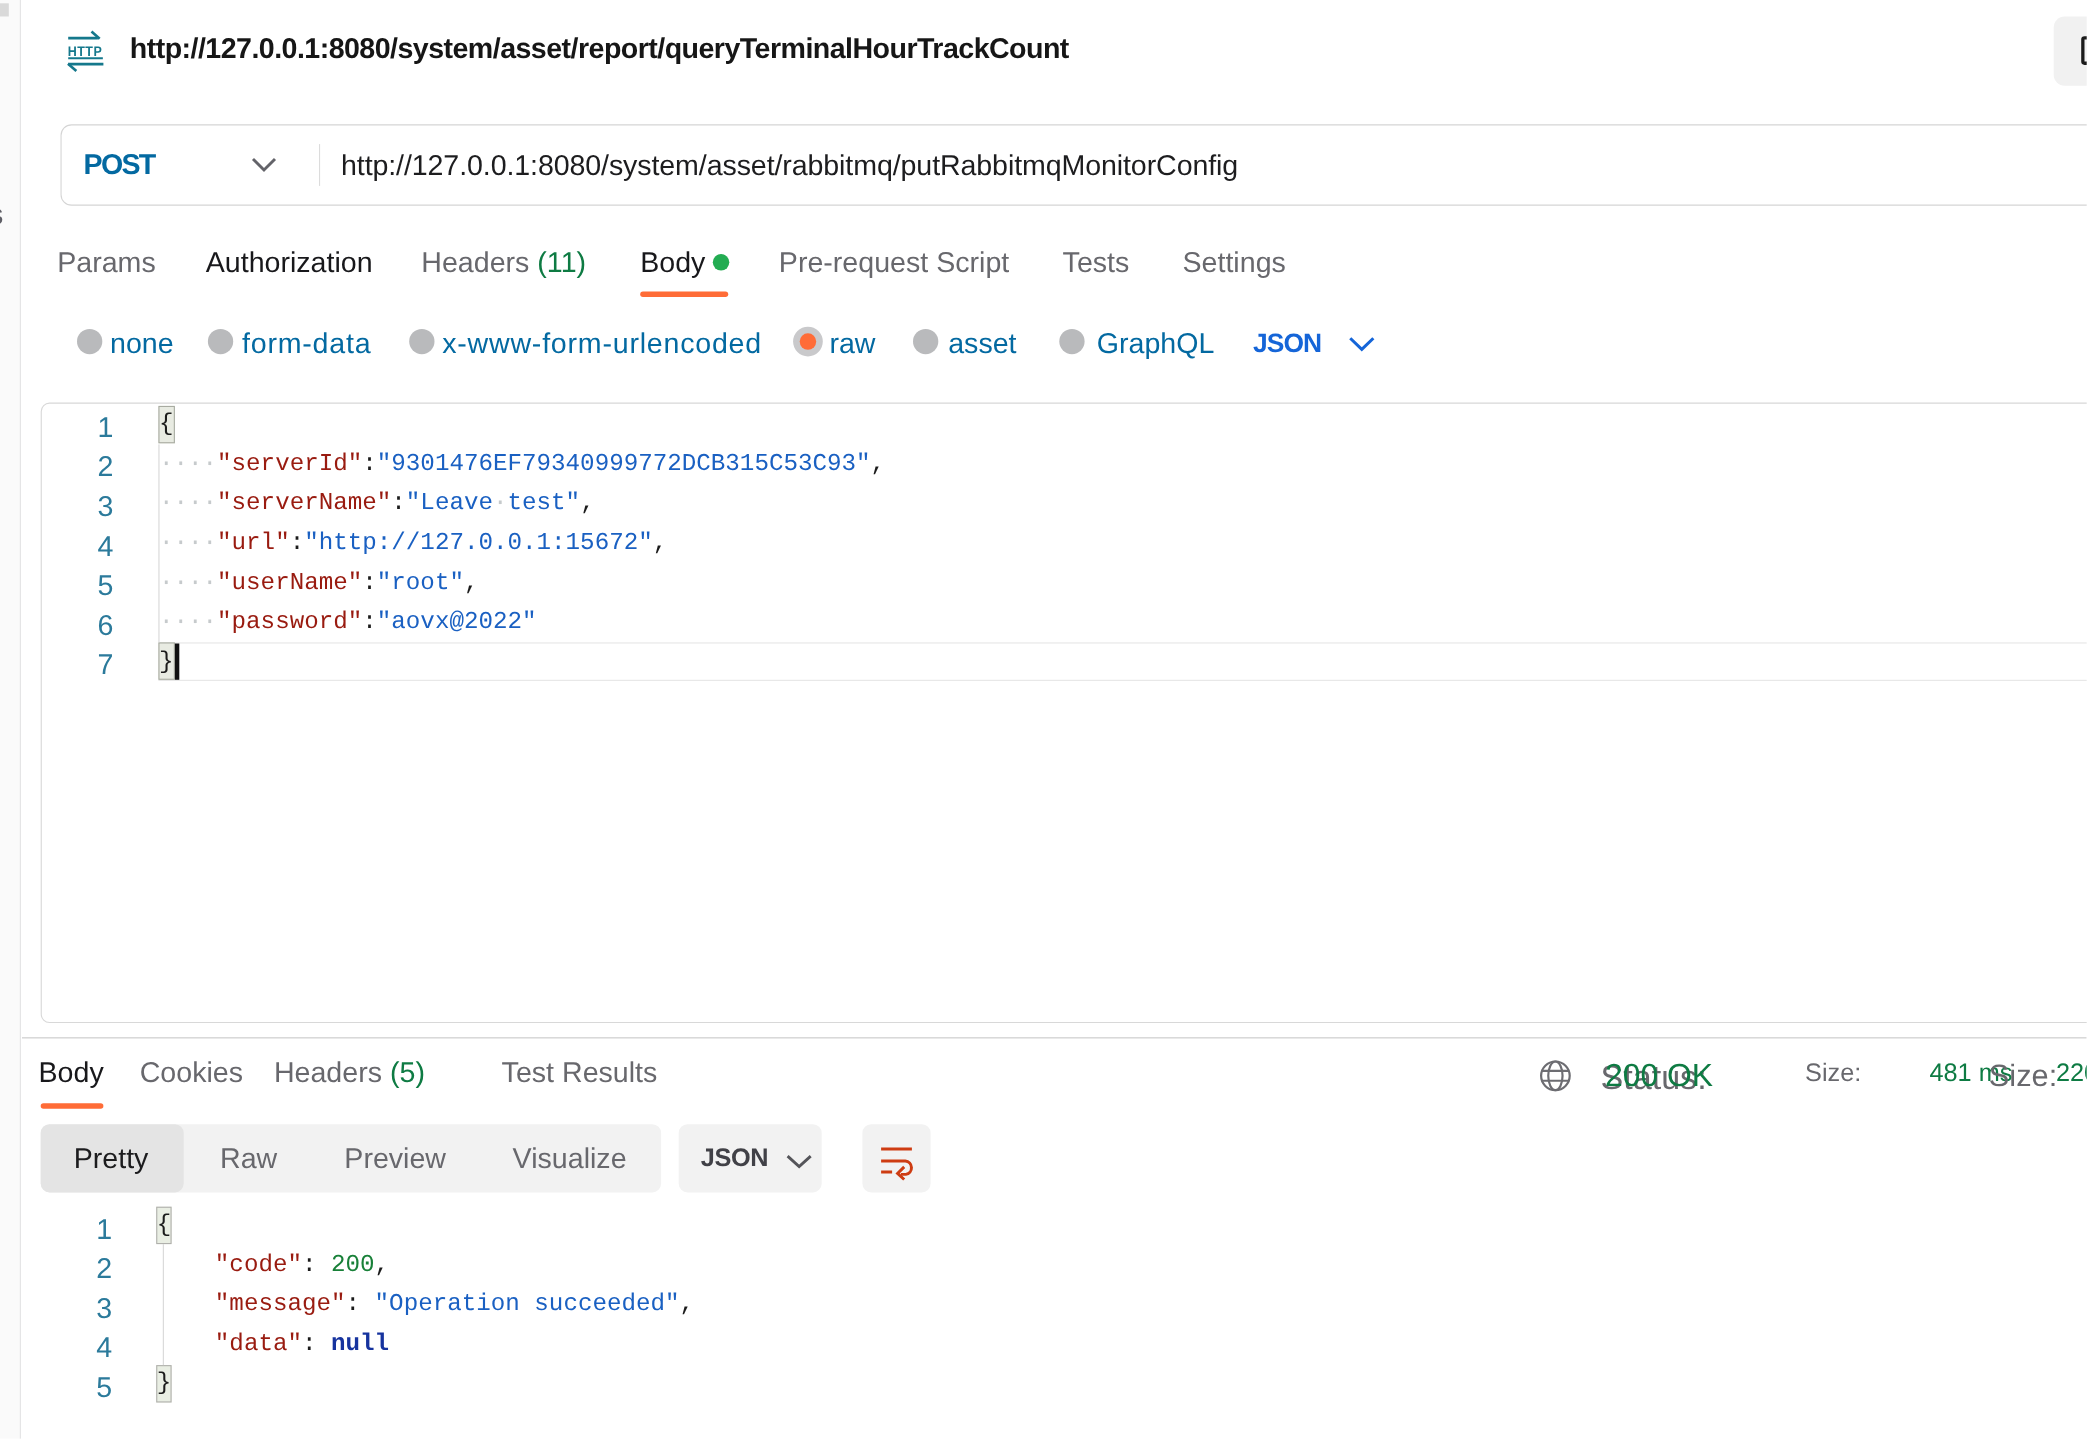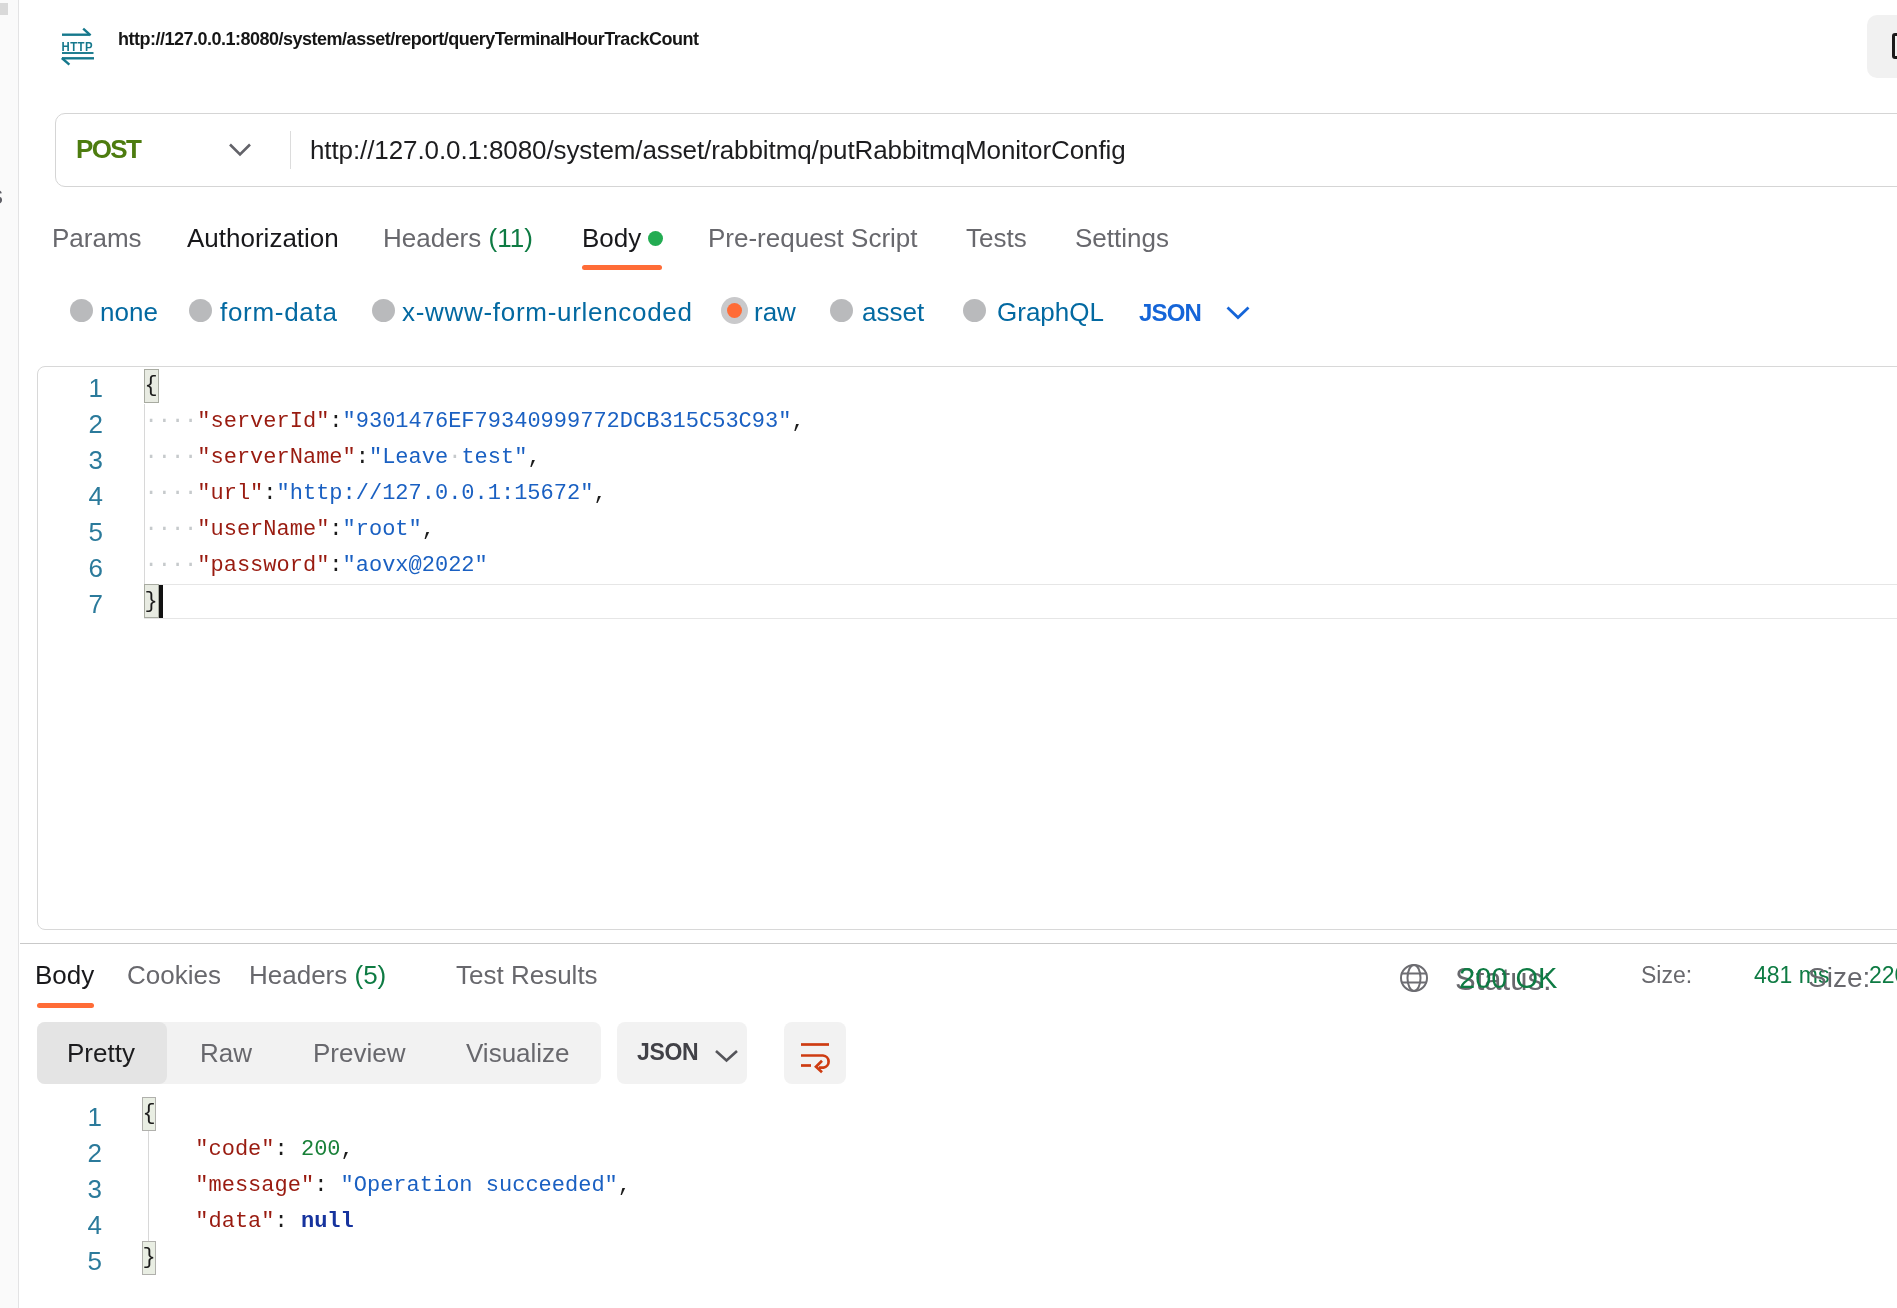--- a/index.html
+++ b/index.html
@@ -29,27 +29,27 @@
 <svg style="position:absolute; left:60px; top:26px;" width="40" height="42" viewBox="0 0 40 42">
   <g stroke="#15788c" fill="none">
     <path d="M2 8.7 H29" stroke-width="2.4"></path>
     <path d="M23.2 2.6 L30.6 9.3" stroke-width="2.4"></path>
     <text x="1.5" y="25" font-family="Liberation Sans" font-weight="bold" font-size="12.5" fill="#15788c" stroke="none" textLength="31.5" lengthAdjust="spacingAndGlyphs" style="letter-spacing:0.5px">HTTP</text>
     <path d="M2 27 H33.5" stroke-width="1.9"></path>
     <path d="M2 32.3 H34" stroke-width="2.4"></path>
     <path d="M1.8 32 L9.4 38.6" stroke-width="2.4"></path>
   </g>
 </svg>
-<div class="t ui" style="left:118px; top:29px; font-weight:bold; font-size:18px; letter-spacing:-0.5px; color:#161616;">http://127.0.0.1:8080/system/asset/report/queryTerminalHourTrackCount</div>
+<div class="t ui" style="left:118px; top:29px; font-weight:bold; font-size:26px; letter-spacing:-0.5px; color:#161616;">http://127.0.0.1:8080/system/asset/report/queryTerminalHourTrackCount</div>
 
 <div style="position:absolute; left:1867px; top:15px; width:64px; height:63px; background:#f1f1f1; border-radius:10px;"></div>
 <div style="position:absolute; left:1892px; top:33px; width:20px; height:26px; border:3px solid #1b1b1b; border-radius:3px;"></div>
 
 <div style="position:absolute; left:55px; top:113px; width:1870px; height:74px; border:1px solid #d5d5d5; border-radius:10px;"></div>
-<div class="t ui" style="left:76px; top:134px; font-weight:bold; letter-spacing:-1.6px; color:#4d7c0f;">POST</div>
+<div class="t ui" style="left:76px; top:134px; font-weight:bold; letter-spacing:-1.6px; color:#0369a1;">POST</div>
 <svg class="t" style="left:228px; top:142px;" width="24" height="16" viewBox="0 0 24 16">
     <path d="M2 2.5 L12 12.5 L22 2.5" stroke="#636369" stroke-width="2.6" fill="none"></path>
   </svg>
 <div style="position:absolute; left:290px; top:131px; width:1px; height:38px; background:#dcdcdc;"></div>
 <div class="t ui" style="left:310px; top:135px; letter-spacing:-0.1px; color:#1d1d1f;">http://127.0.0.1:8080/system/asset/rabbitmq/putRabbitmqMonitorConfig</div>
 
 <div class="t ui gray" style="left:52px; top:223px;">Params</div>
 <div class="t ui" style="left:187px; top:223px; color:#18181b;">Authorization</div>
 <div class="t ui gray" style="left:383px; top:223px;">Headers <span class="green">(11)</span></div>
 <div class="t ui" style="left:582px; top:223px; color:#18181b;">Body</div>

